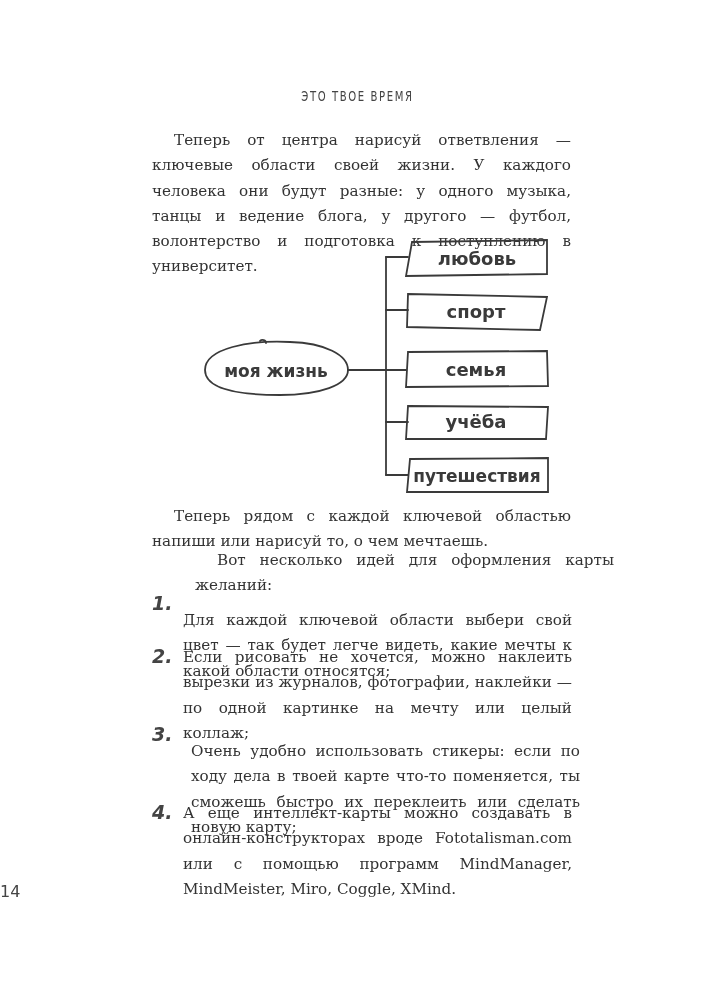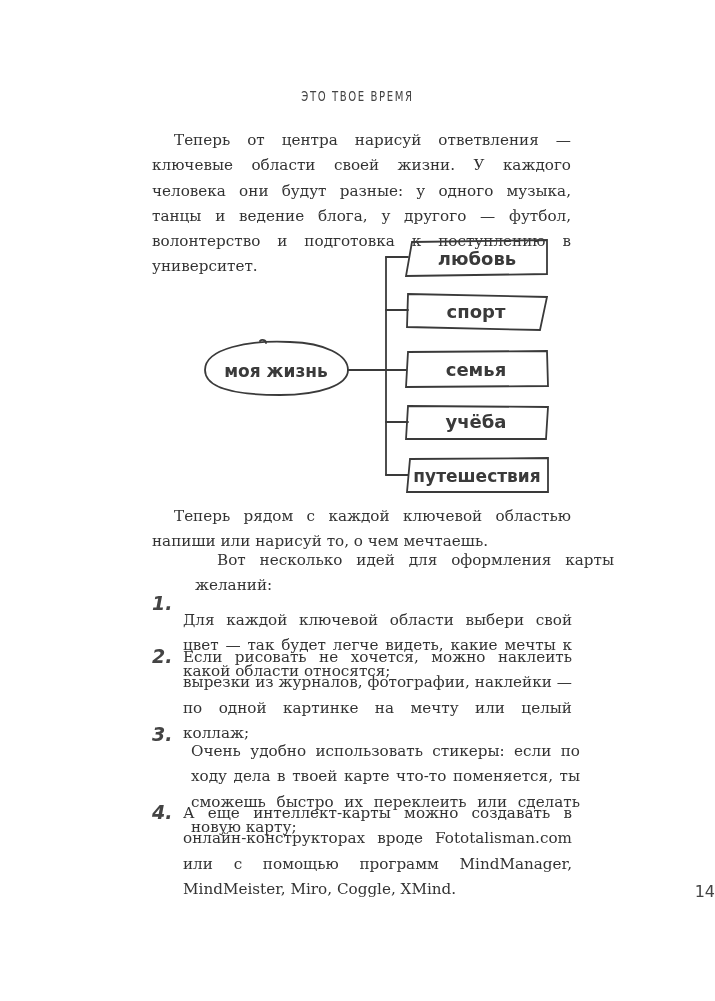--- a/index.html
+++ b/index.html
@@ -23,21 +23,21 @@
     .list-item { position: absolute; left: 152px; width: 420px; }
     .num {
       position: absolute; left: 0; top: 0; font-family: "DejaVu Sans", sans-serif; font-weight: bold;
       font-size: 19px; color: #444; font-style: italic;
     }
     .item-text {
       position: absolute; left: 31px; width: 389px; font-size: 15.2px; line-height: 25.3px;
       text-align: justify; text-align-last: left;
     }
     .page-num {
-      position: absolute; left: 0; width: 715px; top: 882px; text-align: right;
+      position: absolute; left: 0; width: 715px; top: 882px; text-align: left;
       font-family: "DejaVu Sans", sans-serif; font-size: 16px; color: #444;
     }
     svg text { font-family: "DejaVu Sans", sans-serif; font-weight: bold; fill: #3a3a3a; }
   </style>
 </head>
 <body>
 
 <div class="header">ЭТО ТВОЕ ВРЕМЯ</div>
 
 <div class="para" style="top:128px;"><span class="ind"></span><span>Теперь от центра нарисуй ответвления — ключевые области своей жизни. У каждого человека они будут разные: у одного музыка, танцы и ведение блога, у другого — футбол, волонтерство и подготовка к поступлению в университет.</span></div>

